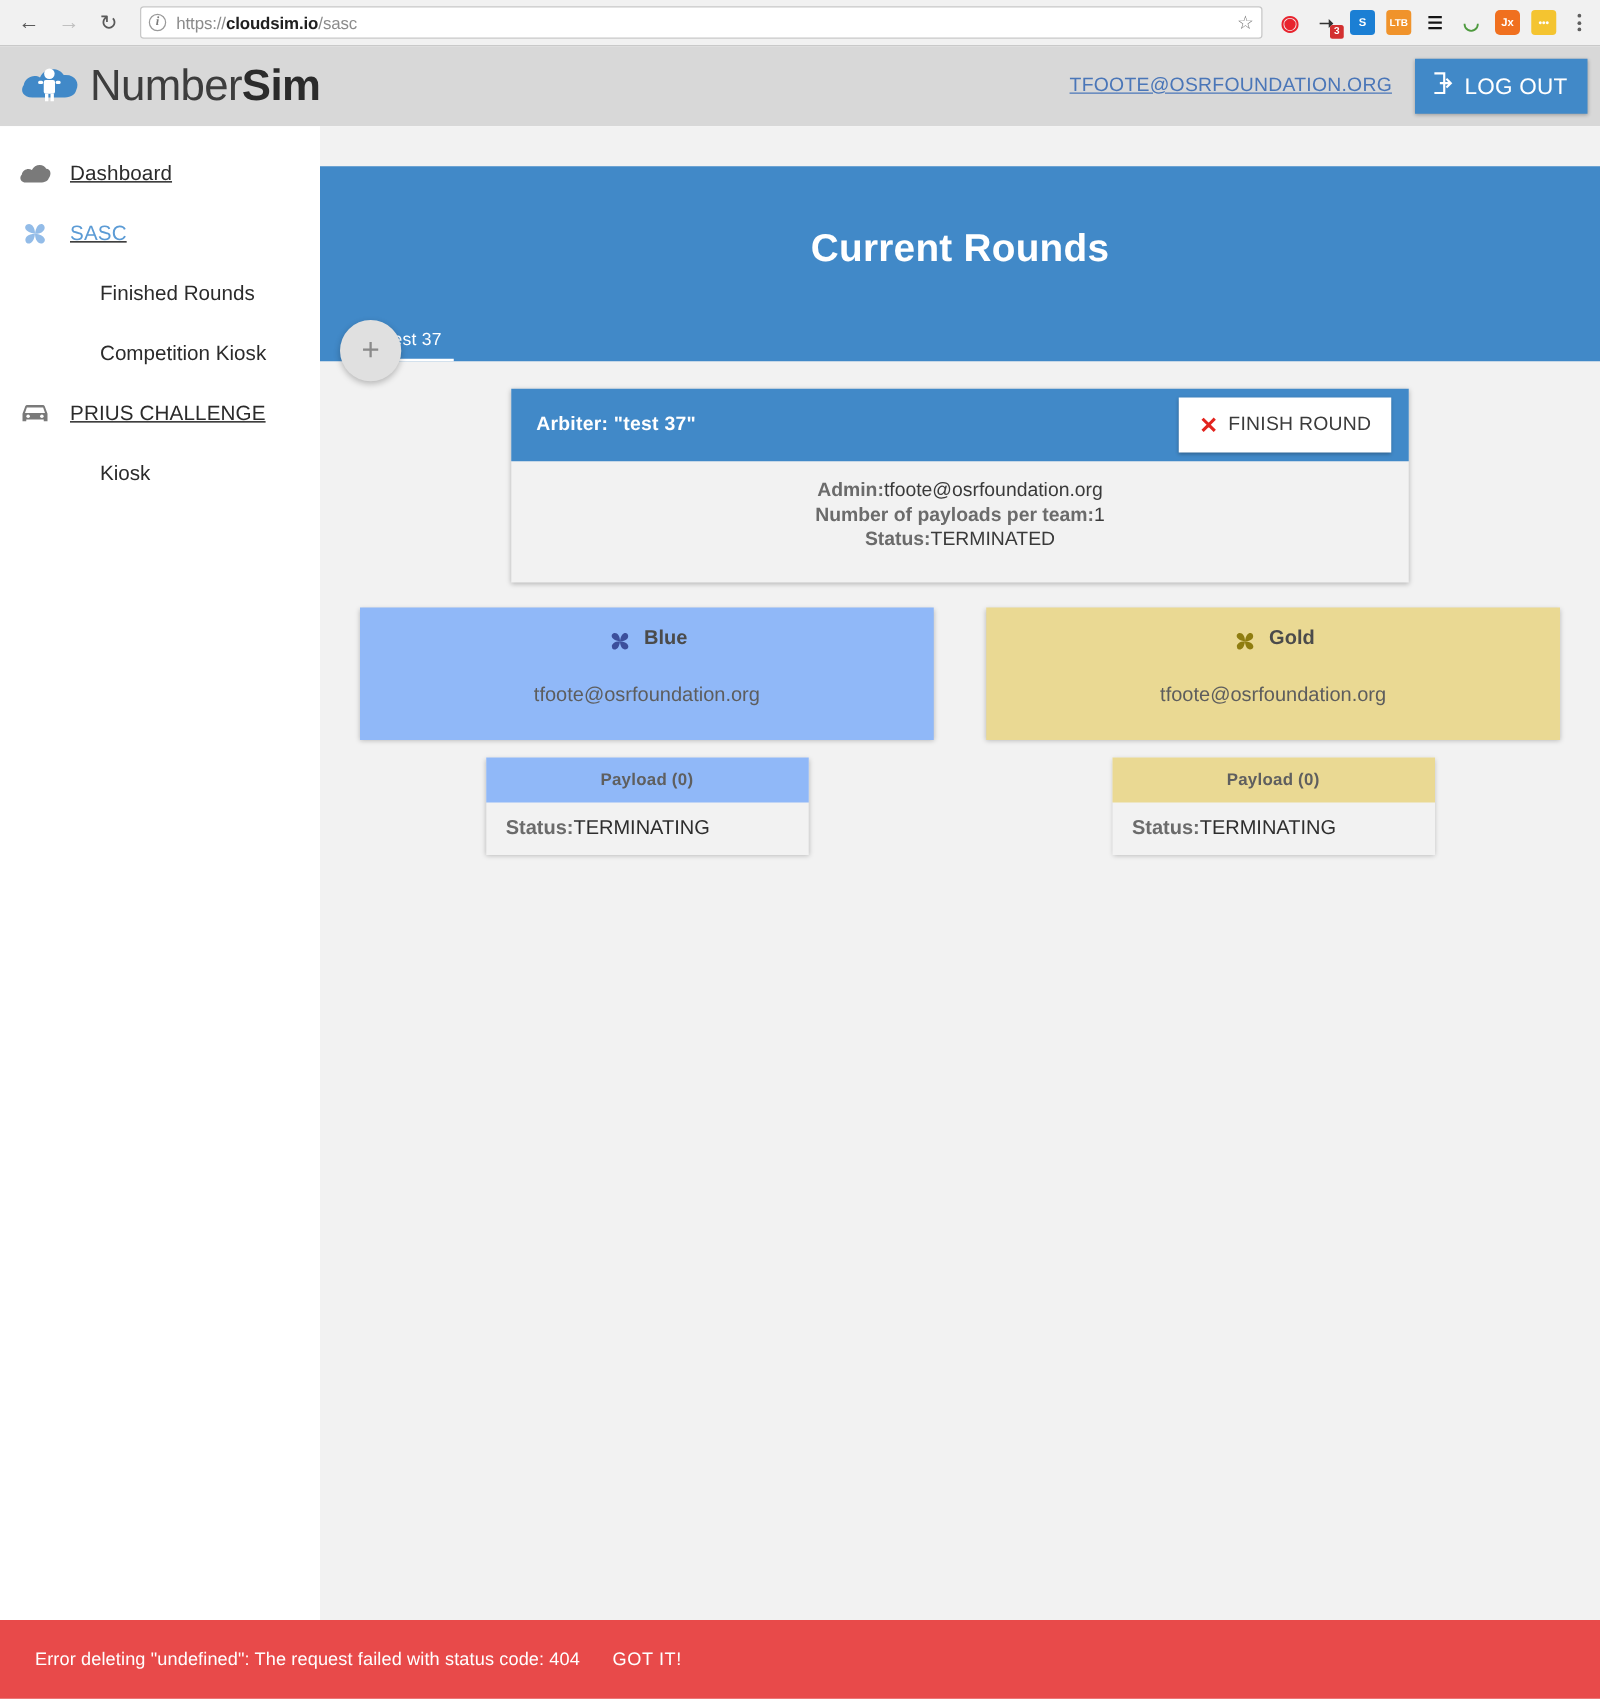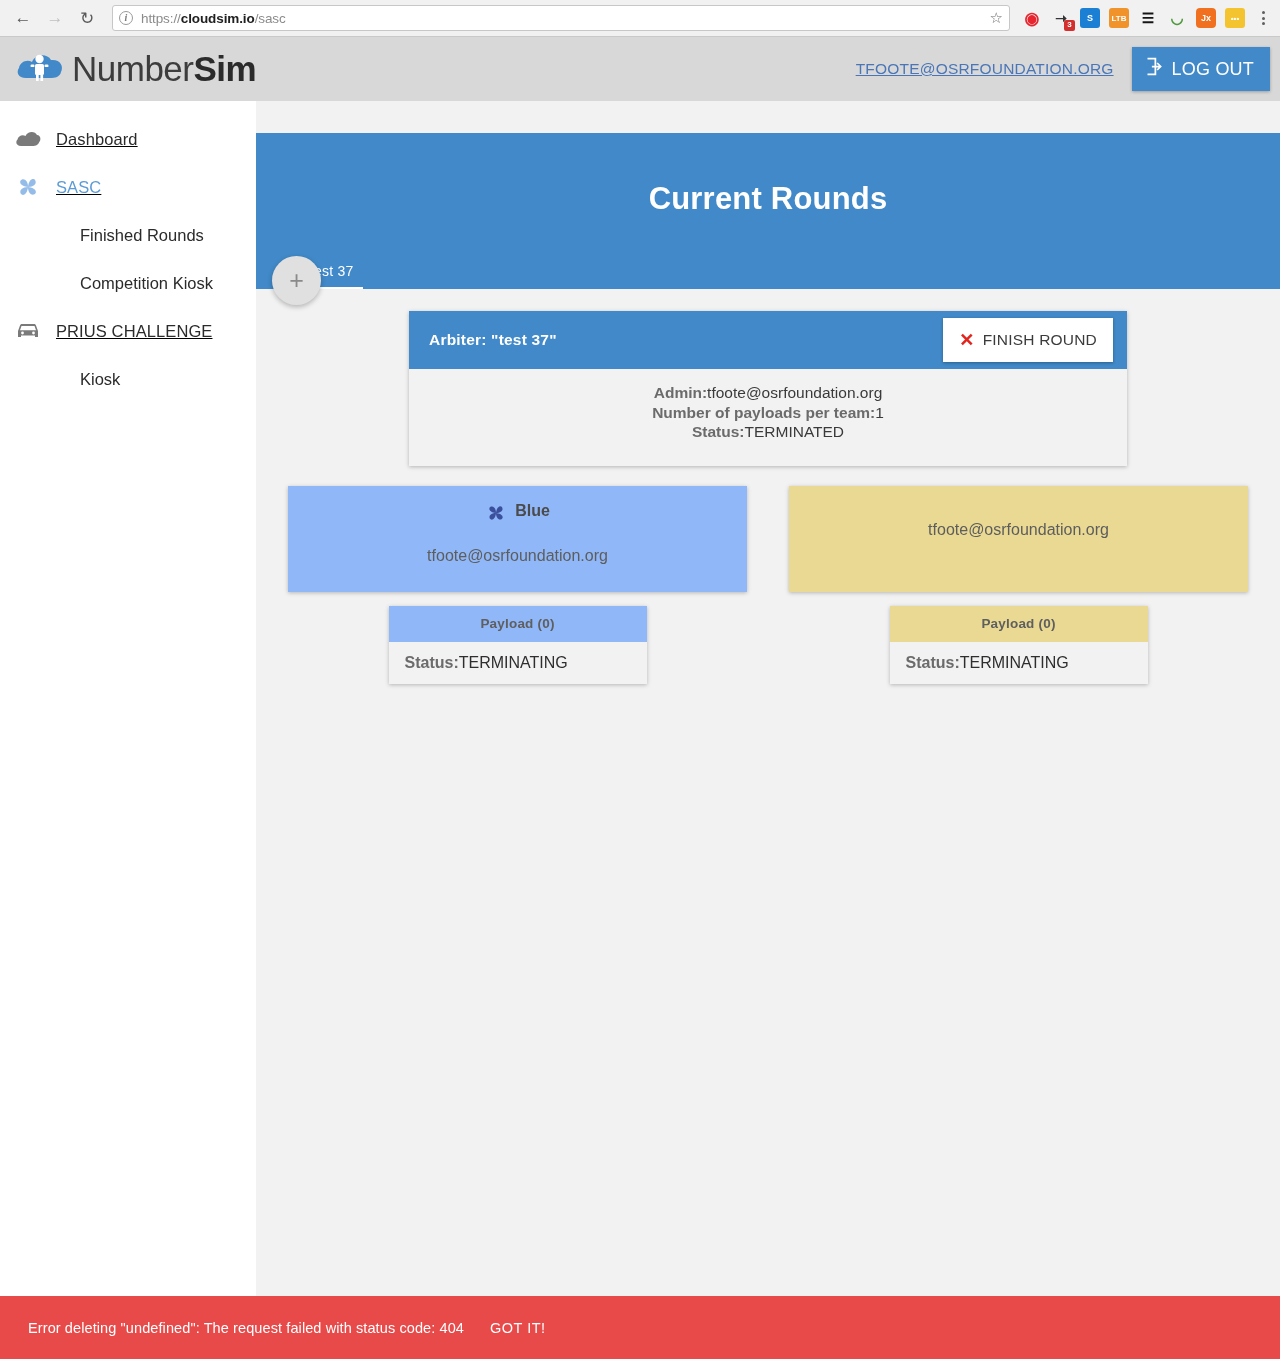--- a/index.html
+++ b/index.html
@@ -463,20 +463,33 @@
             <div class="payload-head" style="background:#90b8f8;">Payload (0)</div>
             <div class="payload-body">
               <b>Status:</b>
                 <span>TERMINATING</span>
             </div>
           </div>
         </div>
 
         <div class="team-col">
           <div class="team-card" style="background:#ead993;">
+            <div class="team-name">
+              <span>
+                <svg width="22" height="22" viewBox="0 0 32 32">
+                  <g fill="#8f7d10">
+                    <path d="M16 16 C16 9 12 5 8 7 C4.5 9 6 15 16 16 Z"></path>
+                    <path d="M16 16 C23 16 27 12 25 8 C23 4.5 17 6 16 16 Z"></path>
+                    <path d="M16 16 C16 23 20 27 24 25 C27.5 23 26 17 16 16 Z"></path>
+                    <path d="M16 16 C9 16 5 20 7 24 C9 27.5 15 26 16 16 Z"></path>
+                  </g>
+                </svg>
+              </span>
+              <span>Gold</span>
+            </div>
             <div class="team-email">tfoote@osrfoundation.org</div>
           </div>
           <div class="payload-card">
             <div class="payload-head" style="background:#ead993;">Payload (0)</div>
             <div class="payload-body">
               <b>Status:</b>
                 <span>TERMINATING</span>
             </div>
           </div>
         </div>

